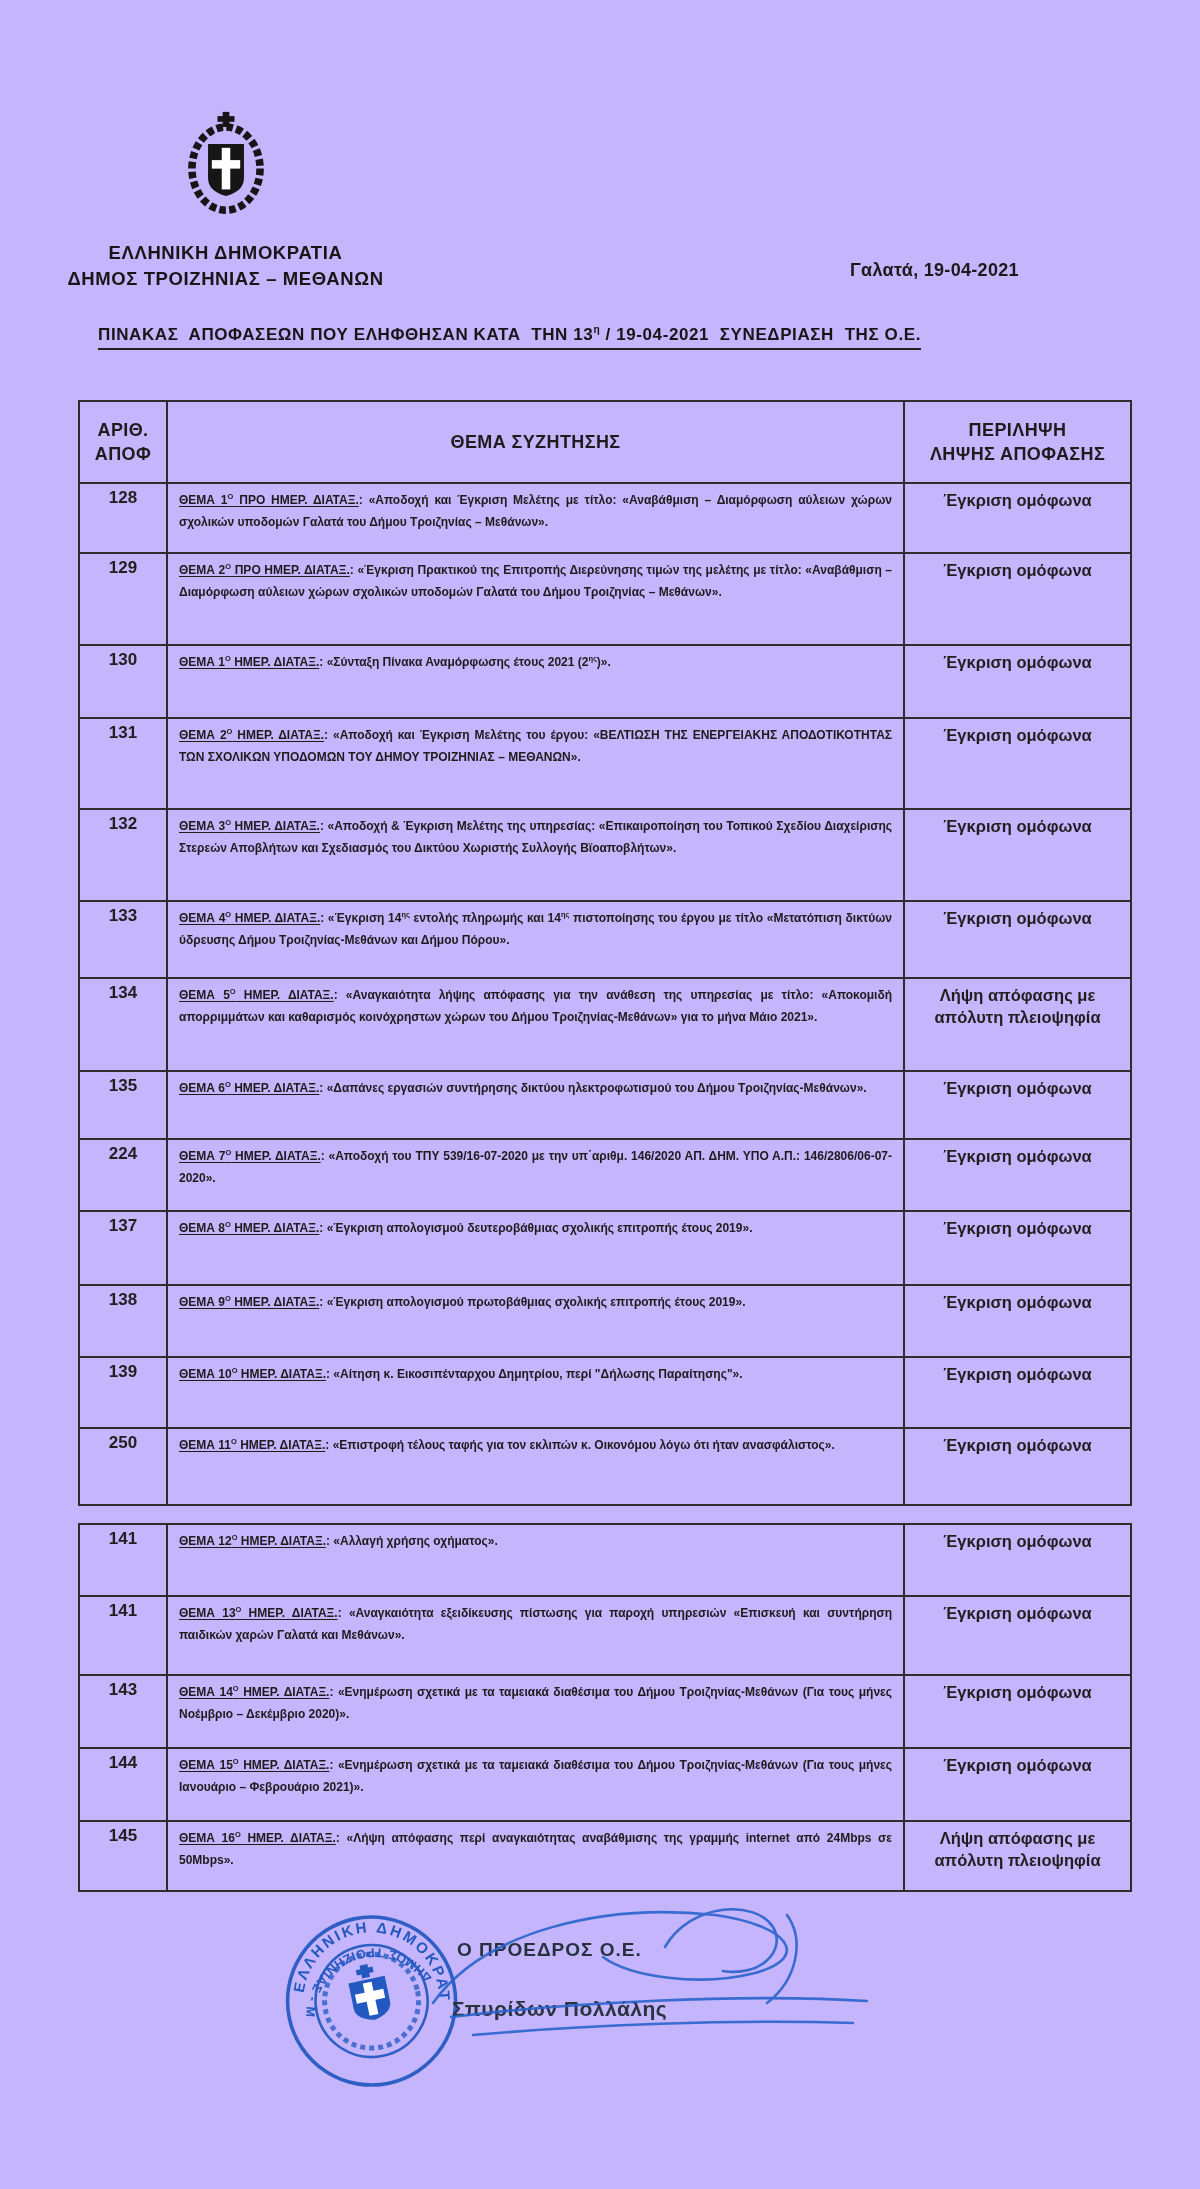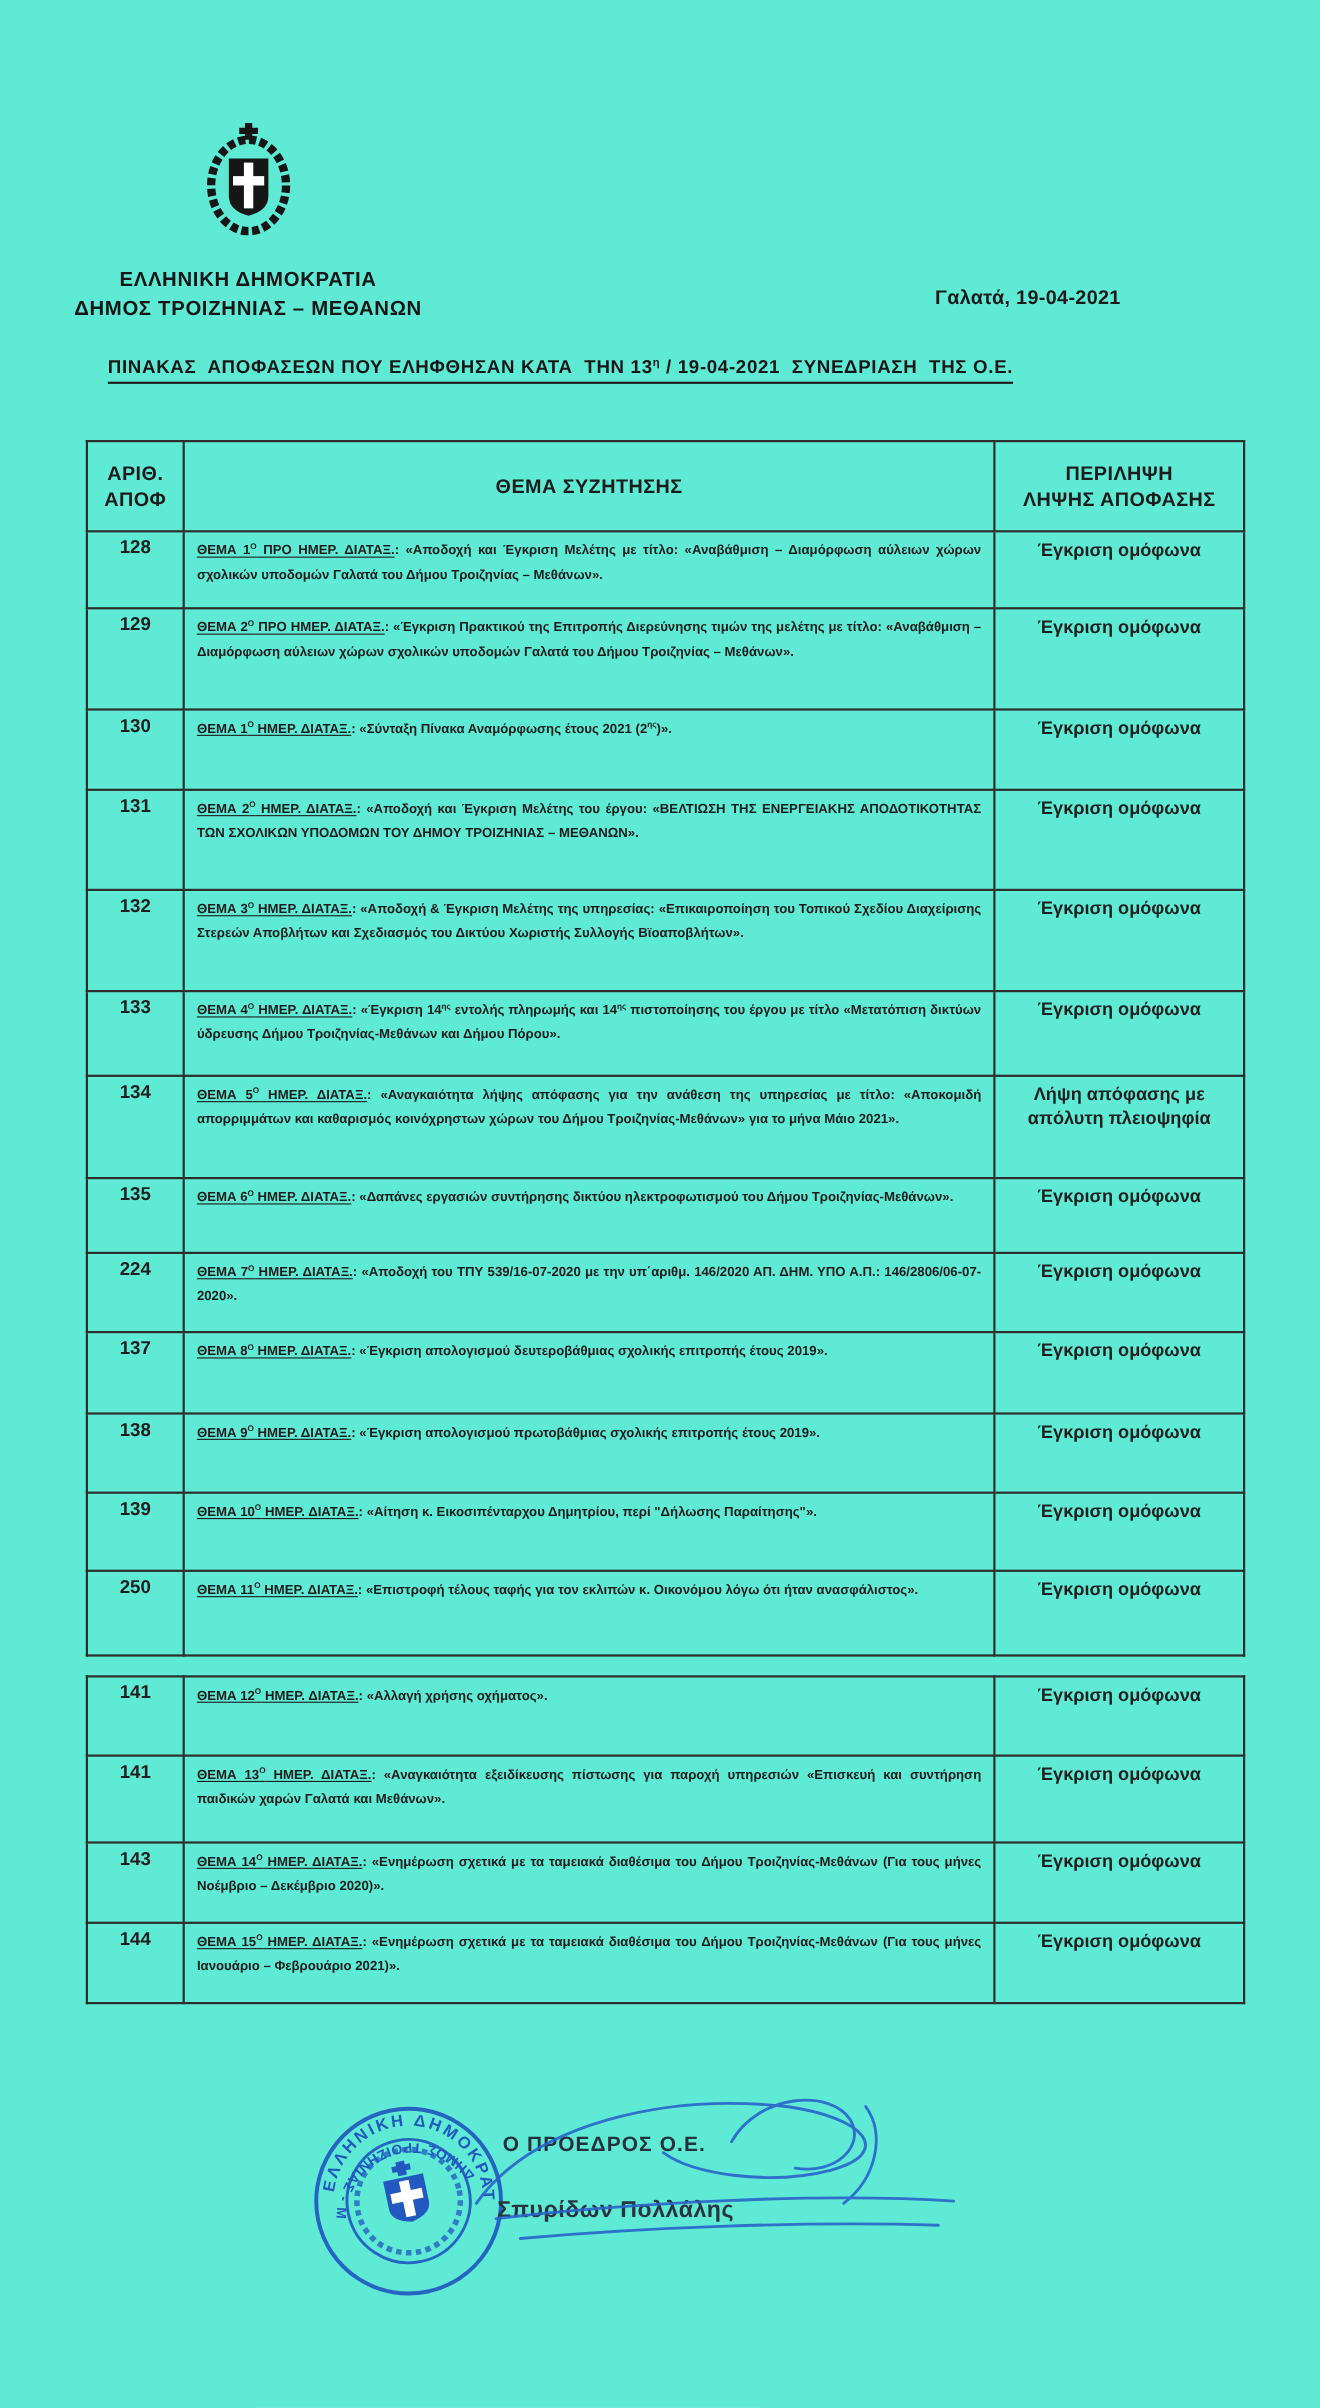--- a/index.html
+++ b/index.html
@@ -1,21 +1,21 @@
 <!DOCTYPE html>
 <html lang="el"><head>
 <meta charset="utf-8">
 <style>
   html,body{margin:0;padding:0;background:#e8e8e8;}
   .page{
     position:relative;
     width:1200px;
     height:2189px;
     margin:0 auto;
-    background:#5eead4;
+    background:#c4b5fd;
     font-family:"Liberation Sans", sans-serif;
     color:#1f1f1f;
     overflow:hidden;
   }
   
   .letterhead{
     position:absolute;
     left:58px; top:110px;
     width:335px;
     text-align:center;
@@ -258,20 +258,25 @@
         <tr style="height: 73px;">
           <td class="col-num">143</td>
           <td class="col-theme"><span class="theme-label">ΘΕΜΑ 14<sup>Ο</sup> ΗΜΕΡ. ΔΙΑΤΑΞ.</span><span>: «Ενημέρωση σχετικά με τα ταμειακά διαθέσιμα του Δήμου Τροιζηνίας-Μεθάνων (Για τους μήνες Νοέμβριο – Δεκέμβριο 2020)».</span></td>
           <td class="col-decision">Έγκριση ομόφωνα</td>
         </tr>
         <tr style="height: 73px;">
           <td class="col-num">144</td>
           <td class="col-theme"><span class="theme-label">ΘΕΜΑ 15<sup>Ο</sup> ΗΜΕΡ. ΔΙΑΤΑΞ.</span><span>: «Ενημέρωση σχετικά με τα ταμειακά διαθέσιμα του Δήμου Τροιζηνίας-Μεθάνων (Για τους μήνες Ιανουάριο – Φεβρουάριο 2021)».</span></td>
           <td class="col-decision">Έγκριση ομόφωνα</td>
         </tr>
+        <tr style="height: 70px;">
+          <td class="col-num">145</td>
+          <td class="col-theme"><span class="theme-label">ΘΕΜΑ 16<sup>Ο</sup> ΗΜΕΡ. ΔΙΑΤΑΞ.</span><span>: «Λήψη απόφασης περί αναγκαιότητας αναβάθμισης της γραμμής internet από 24Mbps σε 50Mbps».</span></td>
+          <td class="col-decision">Λήψη απόφασης με απόλυτη πλειοψηφία</td>
+        </tr>
       </tbody>
   </table>
 
   <div class="stamp-wrap">
     <svg width="178" height="178" viewBox="0 0 178 178" aria-hidden="true">
       <g fill="none" stroke="#2258c0">
         <circle cx="89" cy="89" r="84" stroke-width="3.6" opacity=".92"></circle>
         <circle cx="89" cy="89" r="56" stroke-width="2.6" opacity=".92"></circle>
         <circle cx="89" cy="89" r="47" stroke-width="5" stroke-dasharray="5 4" opacity=".75"></circle>
       </g>

